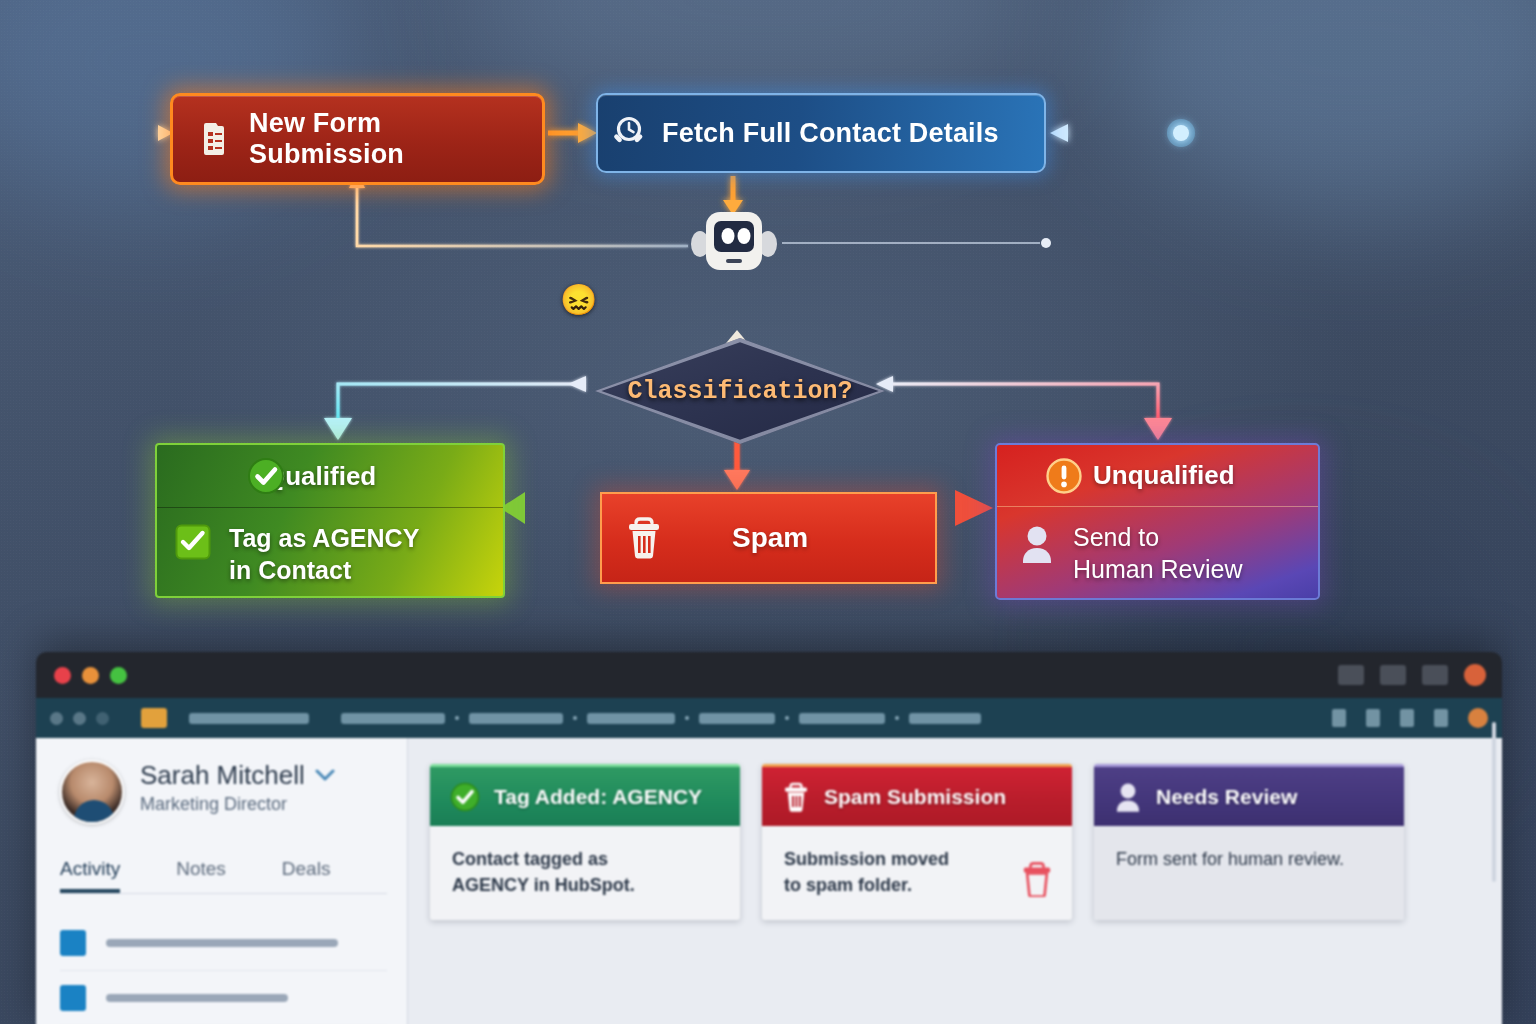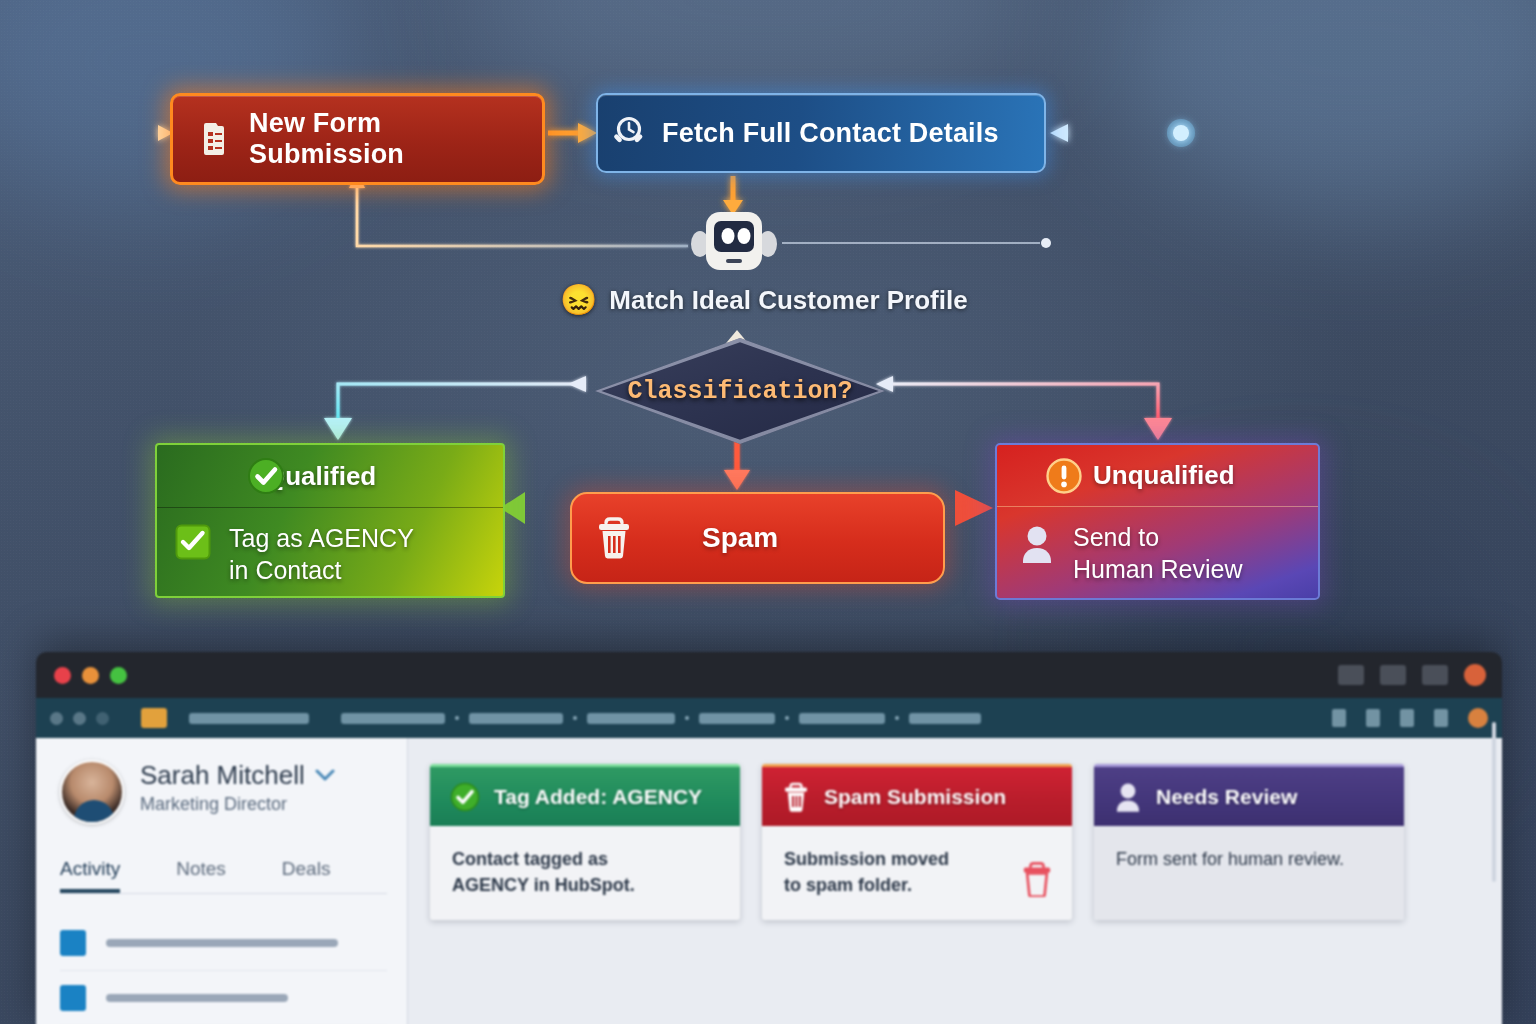--- a/index.html
+++ b/index.html
@@ -107,29 +107,29 @@
     overflow:hidden;
     display:block;
   }
   #node-qualified .hdr {
     height:63px; display:flex; align-items:center; gap:16px; padding-left:58px;
     font-size:26px; font-weight:700; color:#fff; text-shadow:0 2px 4px rgba(0,0,0,.45);
     border-bottom:1px solid rgba(0,0,0,.35);
   }
   #node-qualified .body {
     display:flex; align-items:flex-start; gap:18px; padding:14px 10px 0 18px;
-    font-size:25px; font-weight:400; color:#fff; line-height:1.28;
+    font-size:25px; font-weight:700; color:#fff; line-height:1.28;
     text-shadow:0 2px 4px rgba(0,0,0,.45);
   }
 
   
   #node-spam {
-    position:absolute; left:570px; top:492px; width:375px; height:92px;
+    position:absolute; left:600px; top:492px; width:337px; height:92px;
     border:2px solid #ff9d4d;
-    border-radius:17px;
+    border-radius:0;
     background: linear-gradient(180deg, #e8412a 0%, #d62d1c 55%, #c62417 100%);
     box-shadow: 0 0 22px 5px rgba(230,70,40,.35);
     display:flex; align-items:center; gap:20px; padding-left:70px;
     font-size:28px; font-weight:700; color:#fff; text-shadow:0 2px 4px rgba(0,0,0,.35);
   }
 
   
   #node-unqual {
     position:absolute; left:995px; top:443px; width:325px; height:157px;
     border:2px solid #6d7bd6;
@@ -386,21 +386,20 @@
       <rect x="16" y="5" width="56" height="58" rx="14" fill="#f2f1ee"></rect>
       <rect x="24" y="14" width="40" height="31" rx="7" fill="#222b42"></rect>
       <ellipse cx="38" cy="29" rx="6.5" ry="8" fill="#ffffff"></ellipse>
       <ellipse cx="54" cy="29" rx="6.5" ry="8" fill="#ffffff"></ellipse>
       <rect x="36" y="52" width="16" height="4" rx="2" fill="#3c4457"></rect>
     </svg>
   </div>
 
   <div id="icp-label">
     <span id="icp-emoji">😖</span>
-    <span>Match Ideal Customer Profile</span>
   </div>
 
   <div id="node-class">
     <div class="dia"></div>
     <div class="dia-edge"></div>
     <div class="lbl">Classification?</div>
   </div>
 
   <div id="node-qualified">
     <div class="hdr">

